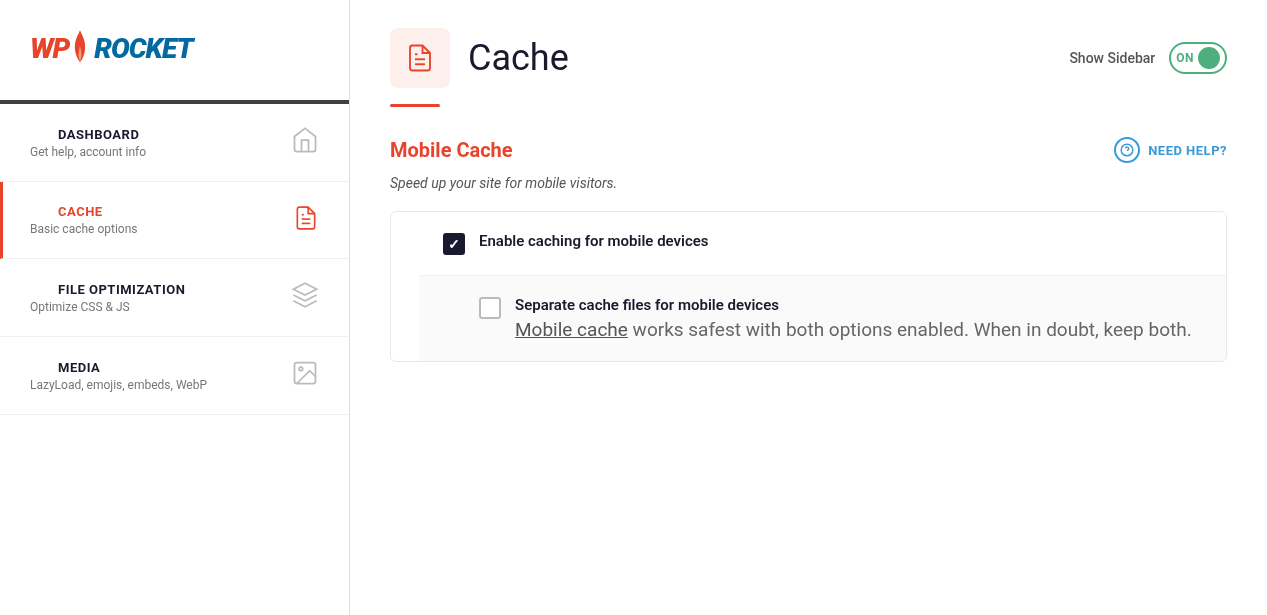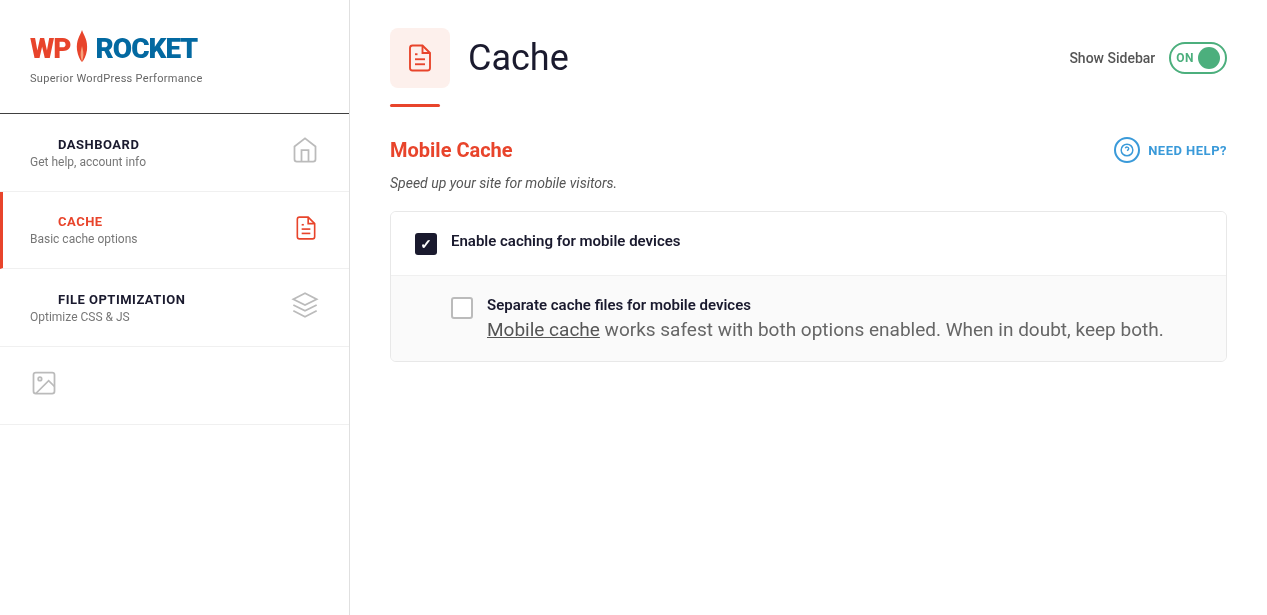--- a/index.html
+++ b/index.html
@@ -17,21 +17,22 @@
       width: 350px;
       min-width: 350px;
       background: #fff;
       display: flex;
       flex-direction: column;
       border-right: 1px solid #e0e0e0;
     }
 
     .logo-area {
       padding: 28px 30px 28px 30px;
-      border-bottom: 1px solid #404040;
+      border-bottom: 4px solid #404040;
+      font-style: italic;
     }
 
     .logo-wp {
       font-size: 28px;
       font-weight: 900;
       color: #e8442b;
       letter-spacing: -1px;
     }
 
     .logo-rocket {
@@ -228,20 +229,21 @@
       color: #555;
       margin-bottom: 20px;
       font-style: italic;
     }
 
     
     .options-box {
       border: 1px solid #e8e8e8;
       border-radius: 6px;
       overflow: hidden;
+      padding-left: 28px;
     }
 
     .option-row {
       padding: 20px 24px;
       display: flex;
       align-items: flex-start;
       gap: 14px;
       background: #fafafa;
     }
 
@@ -318,21 +320,20 @@
     <div class="logo-wrapper">
       <span class="logo-wp">WP</span>
       <span style="display:inline-block; margin: 0 1px 0 4px;">
         <svg width="14" height="36" viewBox="0 0 14 36">
           <path d="M7 2 C5 8, 1 12, 2 22 C3 28, 5 32, 7 34 C9 32, 11 28, 12 22 C13 12, 9 8, 7 2Z" fill="#e8442b"></path>
           <path d="M7 18 C6 22, 5 26, 6 30 C6.5 32, 7 33, 7 34 C7 34, 7.5 32, 8 30 C9 26, 8 22, 7 18Z" fill="#f7a07a"></path>
         </svg>
       </span>
       <span class="logo-rocket">ROCKET</span>
     </div>
-    <div class="logo-tagline">Superior WordPress Performance</div>
   </div>
 
   <nav>
 
     <div class="nav-item">
       <div class="nav-item-content">
         <div class="nav-item-title">DASHBOARD</div>
         <div class="nav-item-subtitle">Get help, account info</div>
       </div>
       <div class="nav-icon">
@@ -367,20 +368,24 @@
       <div class="nav-icon">
         <svg width="28" height="28" viewBox="0 0 24 24" fill="none" stroke="#bbb" stroke-width="1.5">
           <polygon points="12 2 2 7 12 12 22 7 12 2"></polygon>
           <polyline points="2 17 12 22 22 17"></polyline>
           <polyline points="2 12 12 17 22 12"></polyline>
         </svg>
       </div>
     </div>
 
     <div class="nav-item">
+      <div class="nav-item-content">
+        <div class="nav-item-title">MEDIA</div>
+        <div class="nav-item-subtitle">LazyLoad, emojis, embeds, WebP</div>
+      </div>
       <div class="nav-icon">
         <svg width="28" height="28" viewBox="0 0 24 24" fill="none" stroke="#bbb" stroke-width="1.5">
           <rect x="3" y="3" width="18" height="18" rx="2"></rect>
           <circle cx="8.5" cy="8.5" r="1.5"></circle>
           <polyline points="21 15 16 10 5 21"></polyline>
         </svg>
       </div>
     </div>
   </nav>
 </aside>

